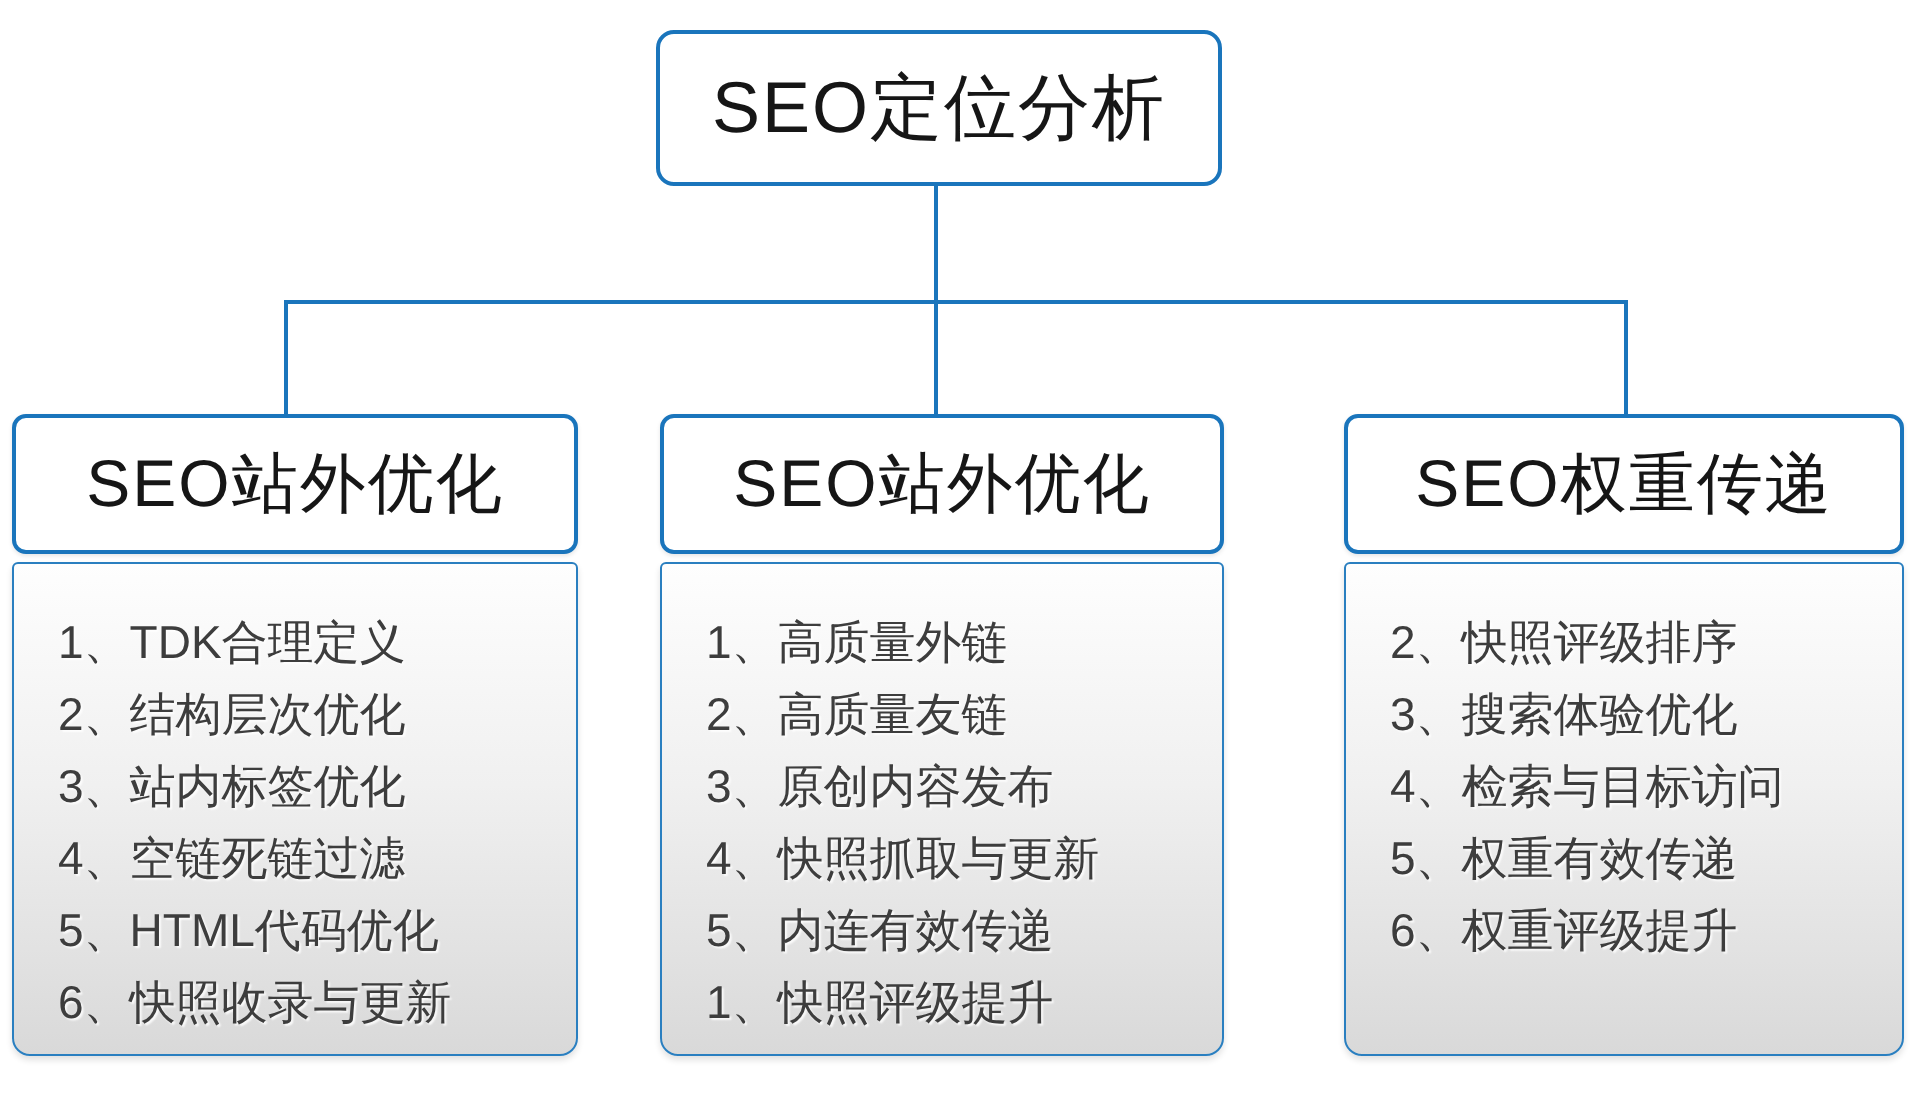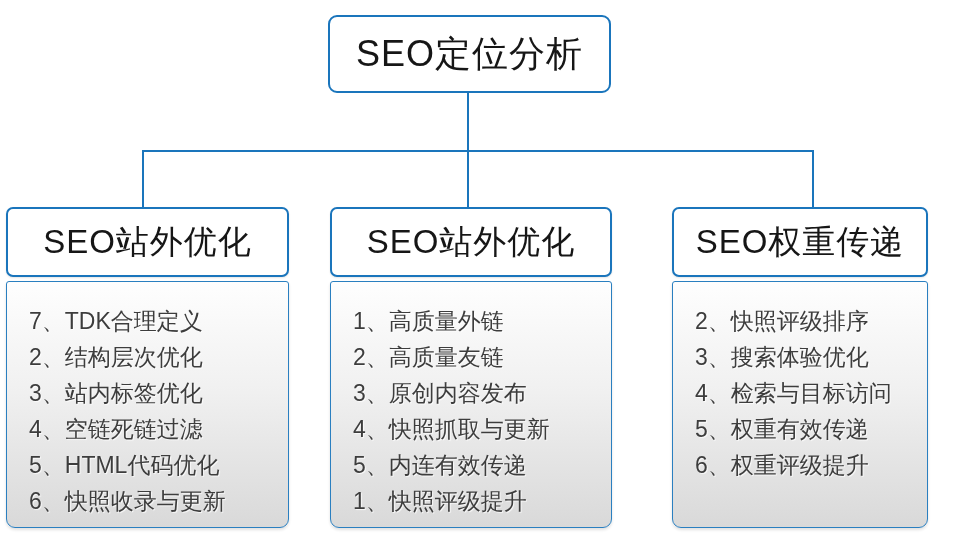--- a/index.html
+++ b/index.html
@@ -55,21 +55,21 @@
   <div class="line vline" style="left:467px;top:93px;height:114px;"></div>
   <div class="line hline" style="left:142px;top:150px;width:672px;"></div>
   <div class="line vline" style="left:142px;top:150px;height:58px;"></div>
   <div class="line vline" style="left:812px;top:150px;height:58px;"></div>
 
   <div class="column" style="left:6px;width:283px;">
     <div class="header-box">
       <span class="title">SEO站外优化</span>
     </div>
     <div class="list-box">
-      <div class="list-item">7、TDK合理定义</div>
+      <div class="list-item">1、TDK合理定义</div>
       <div class="list-item">2、结构层次优化</div>
       <div class="list-item">3、站内标签优化</div>
       <div class="list-item">4、空链死链过滤</div>
       <div class="list-item">5、HTML代码优化</div>
       <div class="list-item">6、快照收录与更新</div>
     </div>
   </div>
 
   <div class="column" style="left:330px;width:282px;">
     <div class="header-box">
@@ -78,21 +78,21 @@
     <div class="list-box">
       <div class="list-item">1、高质量外链</div>
       <div class="list-item">2、高质量友链</div>
       <div class="list-item">3、原创内容发布</div>
       <div class="list-item">4、快照抓取与更新</div>
       <div class="list-item">5、内连有效传递</div>
       <div class="list-item">1、快照评级提升</div>
     </div>
   </div>
 
-  <div class="column" style="left:672px;width:256px;">
+  <div class="column" style="left:672px;width:280px;">
     <div class="header-box">
       <span class="title">SEO权重传递</span>
     </div>
     <div class="list-box">
       <div class="list-item">2、快照评级排序</div>
       <div class="list-item">3、搜索体验优化</div>
       <div class="list-item">4、检索与目标访问</div>
       <div class="list-item">5、权重有效传递</div>
       <div class="list-item">6、权重评级提升</div>
     </div>

